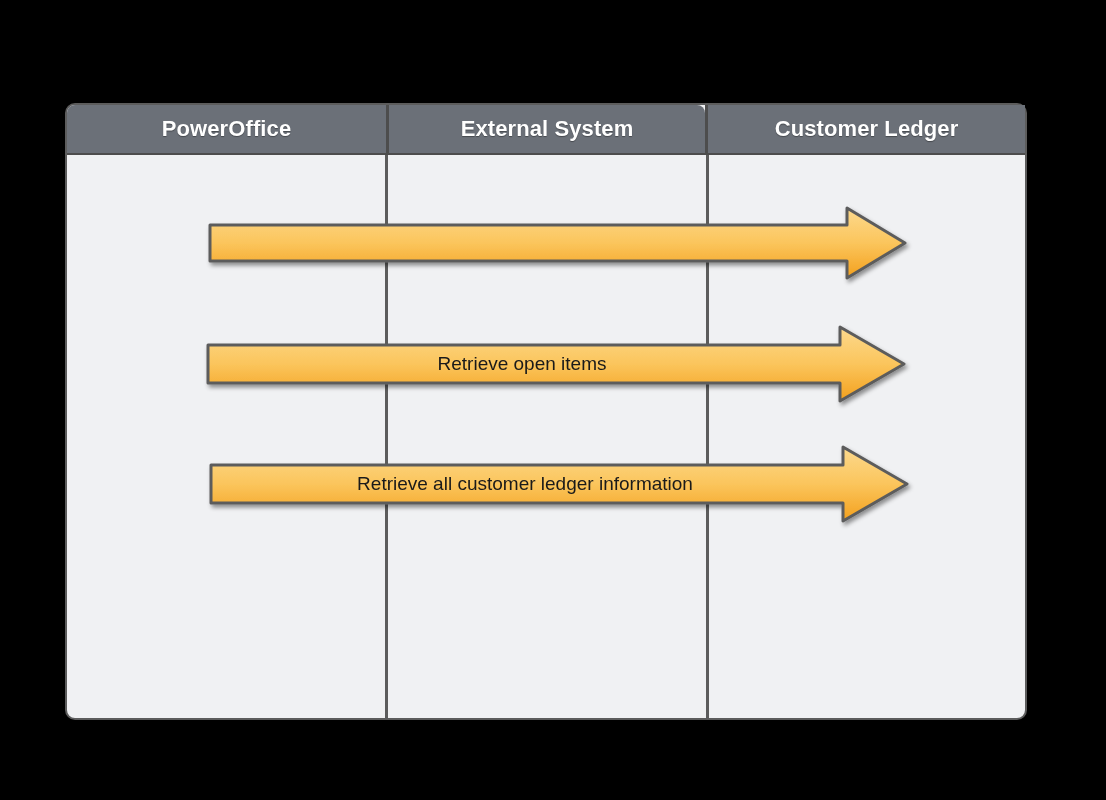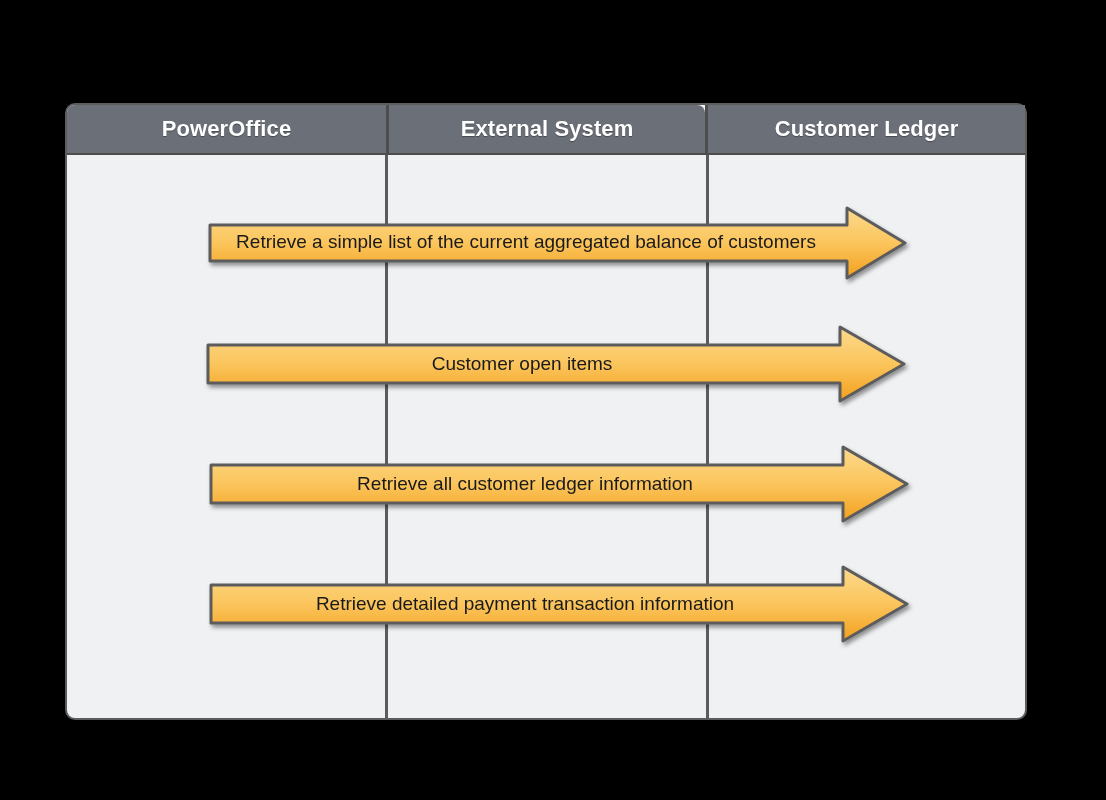--- a/index.html
+++ b/index.html
@@ -154,21 +154,20 @@
           </defs>
           <path d="M 8,20
                    L 645,20
                    L 645,3
                    L 703,38
                    L 645,73
                    L 645,56
                    L 8,56
                    Z" fill="url(#argrad1b)" stroke="#5c5c5c" stroke-width="3" stroke-linejoin="round" filter="url(#ashadow1)"></path>
         </svg>
-        <div class="msg-label" style="top:26px; left:4px; right:66px;">Retrieve a simple list of the current aggregated balance of customers</div>
       </div>
 
       <div class="message" style="left:133px; top:220px; width:712px; height:78px;">
         <svg width="712" height="78" viewBox="0 0 712 78">
           <defs>
             <linearGradient id="argrad2" x1="0" y1="0" x2="0" y2="1">
               <stop offset="0%" stop-color="#fcd98d"></stop>
               <stop offset="50%" stop-color="#fbc55c"></stop>
               <stop offset="100%" stop-color="#f3a01d"></stop>
             </linearGradient>
@@ -178,21 +177,21 @@
           </defs>
           <path d="M 8,20
                    L 640,20
                    L 640,2
                    L 704,39
                    L 640,76
                    L 640,58
                    L 8,58
                    Z" fill="url(#argrad2)" stroke="#5c5c5c" stroke-width="3" stroke-linejoin="round" filter="url(#ashadow2)"></path>
         </svg>
-        <div class="msg-label" style="top:28px; left:4px; right:72px;">Customer open items</div>
+        <div class="msg-label" style="top:28px; left:4px; right:72px;">Retrieve open items</div>
       </div>
 
       <div class="message" style="left:136px; top:340px; width:712px; height:78px;">
         <svg width="712" height="78" viewBox="0 0 712 78">
           <defs>
             <linearGradient id="argrad3" x1="0" y1="0" x2="0" y2="1">
               <stop offset="0%" stop-color="#fcd98d"></stop>
               <stop offset="50%" stop-color="#fbc55c"></stop>
               <stop offset="100%" stop-color="#f3a01d"></stop>
             </linearGradient>
@@ -205,39 +204,16 @@
                    L 640,2
                    L 704,39
                    L 640,76
                    L 640,58
                    L 8,58
                    Z" fill="url(#argrad3)" stroke="#5c5c5c" stroke-width="3" stroke-linejoin="round" filter="url(#ashadow3)"></path>
         </svg>
         <div class="msg-label" style="top:28px; left:4px; right:72px;">Retrieve all customer ledger information</div>
       </div>
 
-      <div class="message" style="left:136px; top:460px; width:712px; height:78px;">
-        <svg width="712" height="78" viewBox="0 0 712 78">
-          <defs>
-            <linearGradient id="argrad4" x1="0" y1="0" x2="0" y2="1">
-              <stop offset="0%" stop-color="#fcd98d"></stop>
-              <stop offset="50%" stop-color="#fbc55c"></stop>
-              <stop offset="100%" stop-color="#f3a01d"></stop>
-            </linearGradient>
-            <filter id="ashadow4" x="-10%" y="-20%" width="130%" height="150%">
-              <feDropShadow dx="2" dy="3" stdDeviation="2.2" flood-color="#000000" flood-opacity="0.42"></feDropShadow>
-            </filter>
-          </defs>
-          <path d="M 8,20
-                   L 640,20
-                   L 640,2
-                   L 704,39
-                   L 640,76
-                   L 640,58
-                   L 8,58
-                   Z" fill="url(#argrad4)" stroke="#5c5c5c" stroke-width="3" stroke-linejoin="round" filter="url(#ashadow4)"></path>
-        </svg>
-        <div class="msg-label" style="top:28px; left:4px; right:72px;">Retrieve detailed payment transaction information</div>
-      </div>
 
     </div>
   </div>
 </div>
 
 </body></html>

